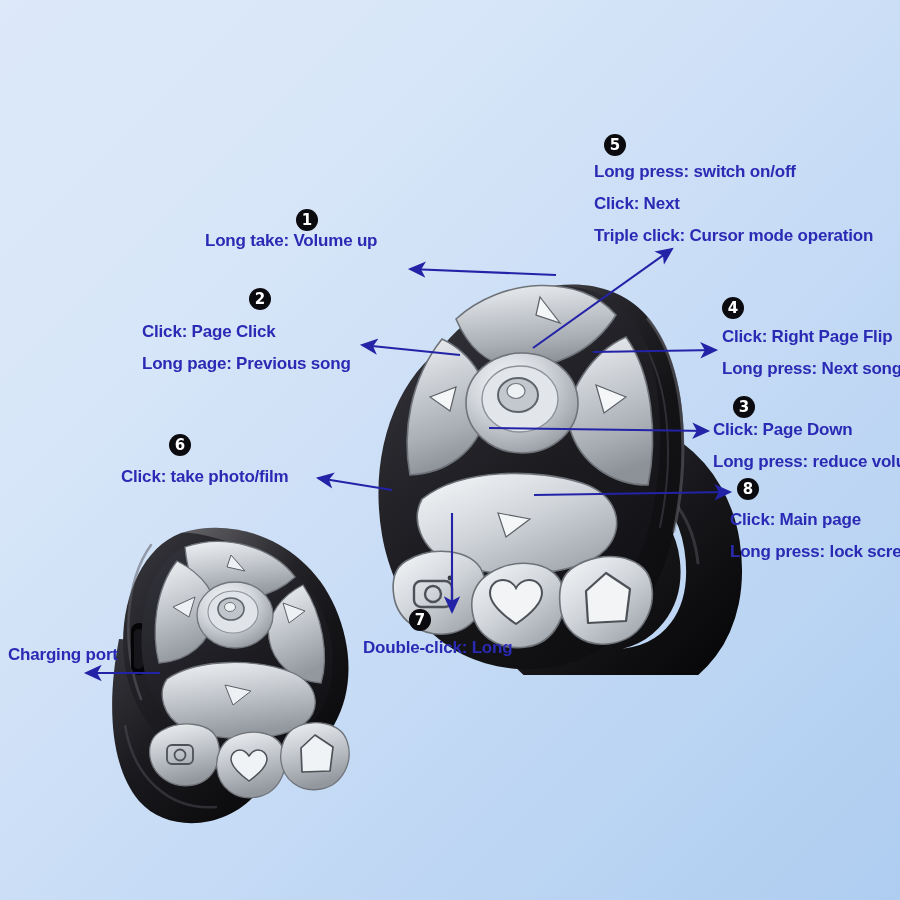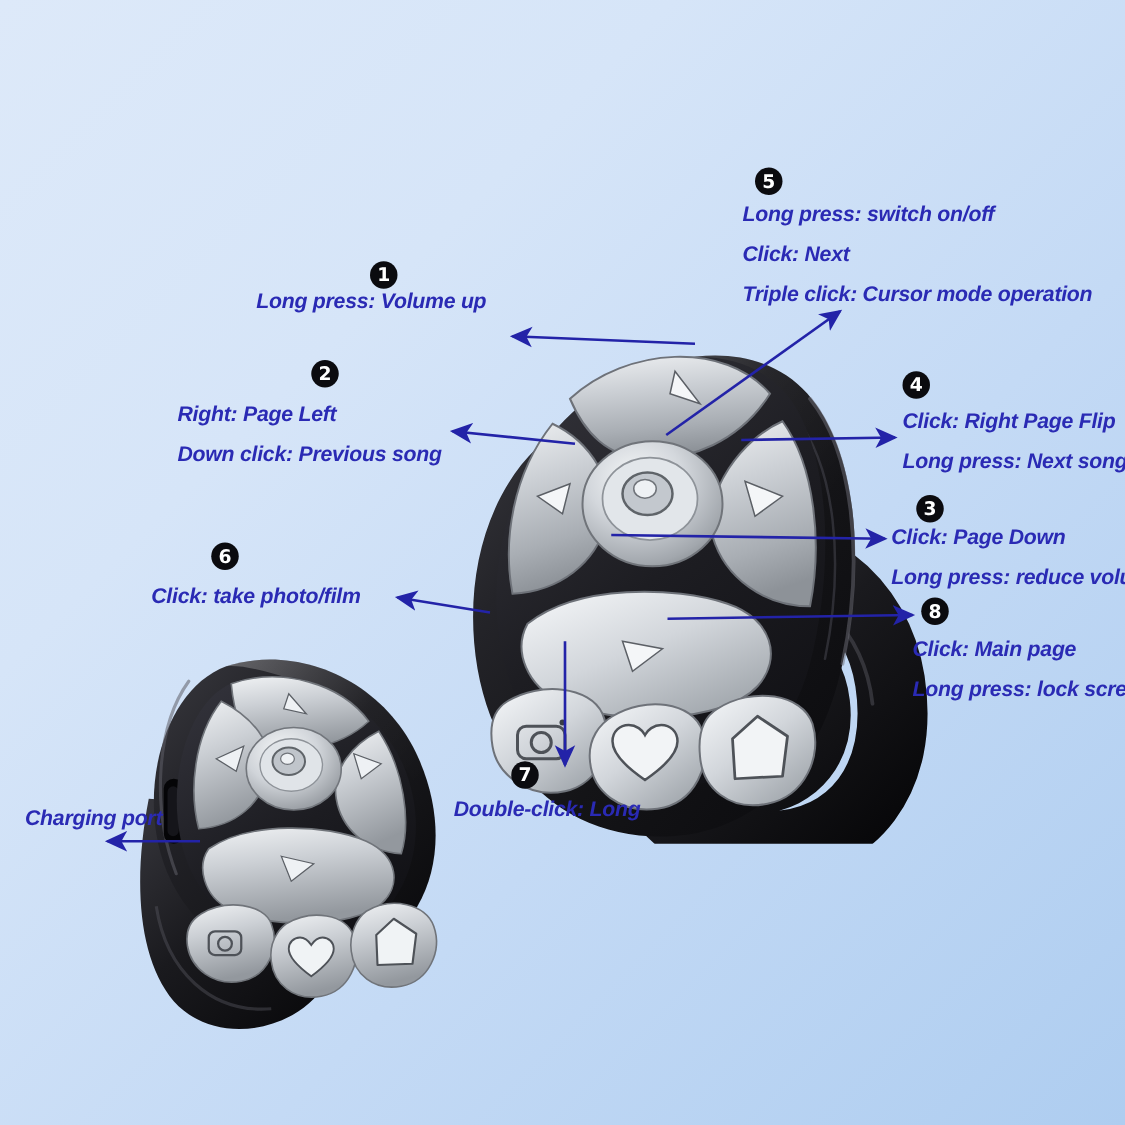--- a/index.html
+++ b/index.html
@@ -18,21 +18,20 @@
 
   
   .callout {
     position: absolute;
     color: #2a2ab4;
     font-weight: bold;
     font-size: 17px;
     line-height: 1.05;
     white-space: nowrap;
     letter-spacing: -0.2px;
-    font-style: italic;
   }
   .callout .line { display: block; margin-bottom: 14px; }
   .callout .line:last-child { margin-bottom: 0; }
 
   
   .badge {
     position: absolute;
     width: 22px;
     height: 22px;
     border-radius: 50%;
@@ -329,27 +328,27 @@
       <line x1="452" y1="513" x2="452" y2="612"></line>
 
       <line x1="534" y1="495" x2="730" y2="492"></line>
 
       <line x1="160" y1="673" x2="86" y2="673"></line>
     </g>
   </svg>
 
   <div class="badge" style="left:296px; top:209px;">1</div>
   <div class="callout" style="left:205px; top:232px;">
-    <span class="line">Long press: Volume up</span>
+    <span class="line">Long take: Volume up</span>
   </div>
 
   <div class="badge" style="left:249px; top:288px;">2</div>
   <div class="callout" style="left:142px; top:323px;">
-    <span class="line">Right: Page Left</span>
-    <span class="line">Down click: Previous song</span>
+    <span class="line">Click: Page Click</span>
+    <span class="line">Long page: Previous song</span>
   </div>
 
   <div class="badge" style="left:733px; top:396px;">3</div>
   <div class="callout" style="left:713px; top:421px;">
     <span class="line">Click: Page Down</span>
     <span class="line">Long press: reduce volume</span>
   </div>
 
   <div class="badge" style="left:722px; top:297px;">4</div>
   <div class="callout" style="left:722px; top:328px;">
@@ -373,17 +372,17 @@
   <div class="callout" style="left:363px; top:639px;">
     <span class="line">Double-click: Long</span>
   </div>
 
   <div class="badge" style="left:737px; top:478px;">8</div>
   <div class="callout" style="left:730px; top:511px;">
     <span class="line">Click: Main page</span>
     <span class="line">Long press: lock screen</span>
   </div>
 
-  <div class="callout" style="left:20px; top:646px;">
+  <div class="callout" style="left:8px; top:646px;">
     <span class="line">Charging port</span>
   </div>
 
 </div>
 
 </body></html>

